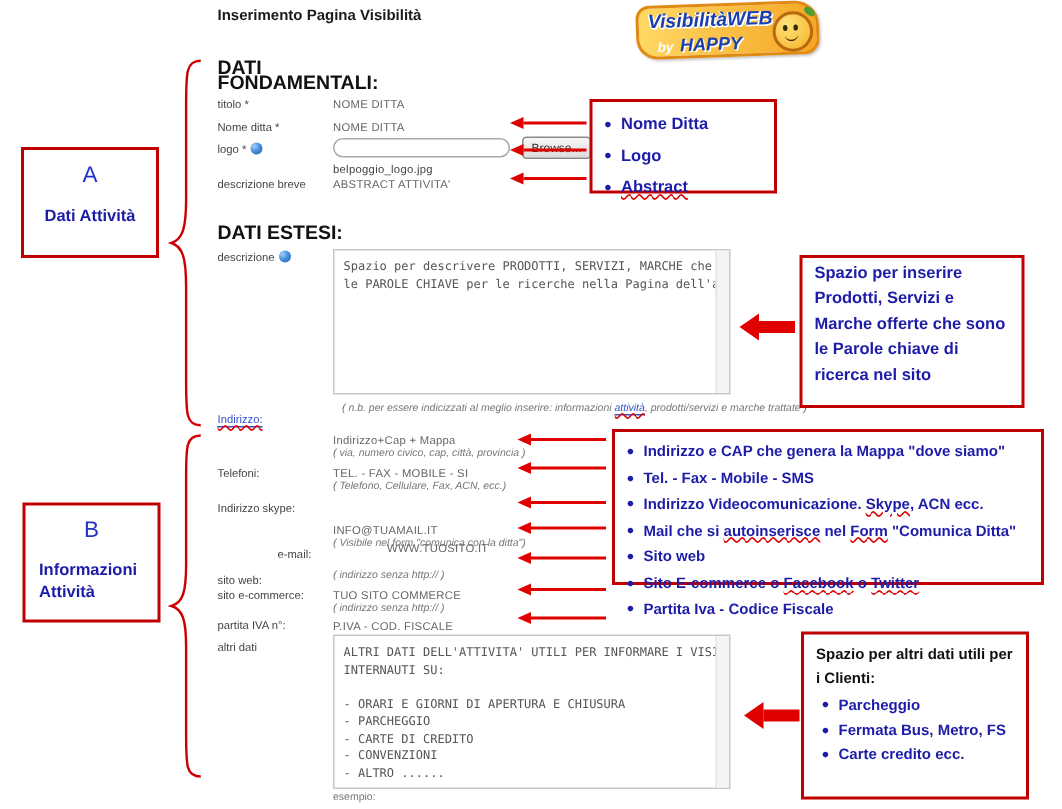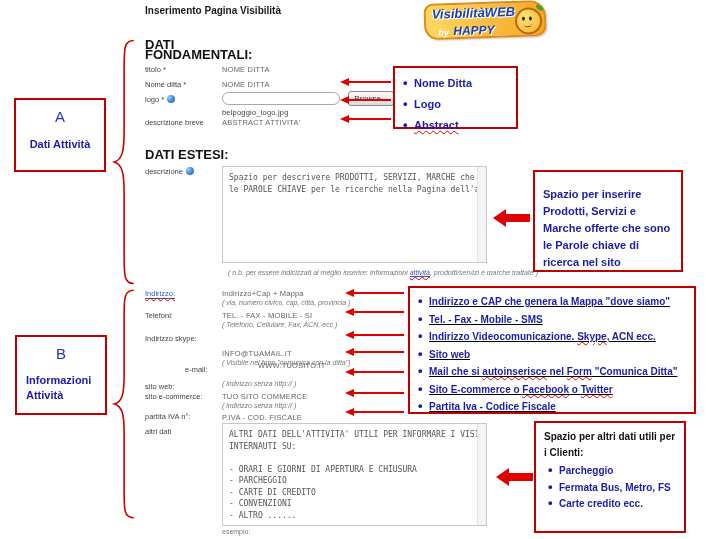--- a/index.html
+++ b/index.html
@@ -59,21 +59,21 @@
   .ta pre{margin:0;padding:5px 12px 5px 6px;font-family:"DejaVu Sans Mono",monospace;font-size:8px;
           line-height:11.5px;color:#555;white-space:pre;overflow:hidden;}
 
   
   .callout{position:absolute;border:2px solid #c00000;background:#fff;box-sizing:border-box;}
   .callout ul{margin:0;padding:5px 4px 4px 8px;list-style:none;}
   .callout li{position:relative;padding-left:11px;color:#1c1ca8;font-weight:bold;}
   .callout li::before{content:"\2022";position:absolute;left:0;top:-1px;font-size:13px;color:#1c1ca8;}
   .callout.ca li{font-size:11px;line-height:21px;}
   .callout.cb li{font-size:10px;line-height:17.5px;}
-  .callout.ce{padding:14px 8px;font-size:11px;line-height:17px;color:#1c1ca8;font-weight:bold;}
+  .callout.ce{padding:2px 8px;font-size:11px;line-height:17px;color:#1c1ca8;font-weight:bold;}
   .callout.cf{padding:6px 8px;}
   .callout.cf .cf-title{font-size:10px;font-weight:bold;color:#111;line-height:16px;}
   .callout.cf li{font-size:10px;line-height:16.5px;}
   .callout.cf ul{padding:2px 0 0 4px;}
   .squiggle{text-decoration:underline wavy #e00000;text-decoration-thickness:1px;text-underline-offset:1px;}
 
   
   .arrow-thin{position:absolute;height:2px;background:#e00000;}
   .arrow-thin::before{content:"";position:absolute;left:-9px;top:-3.5px;border-right:9px solid #e00000;
                       border-top:4.5px solid transparent;border-bottom:4.5px solid transparent;}
@@ -159,21 +159,21 @@
     <pre>Spazio per descrivere PRODOTTI, SERVIZI, MARCHE che sono
 le PAROLE CHIAVE per le ricerche nella Pagina dell'attività</pre>
   </div>
   <div class="fnote" style="left:228px;top:269px;">
     <span>( n.b. per essere indicizzati al meglio inserire: informazioni </span><span class="link-squiggle">attività</span><span>, prodotti/servizi e marche trattate )</span>
   </div>
 
   <div class="arrow-block" style="left:506px;top:214px;"></div>
   <div class="callout ce" style="left:533px;top:170px;width:150px;height:102px;">Spazio per inserire Prodotti, Servizi e Marche offerte che sono le Parole chiave di ricerca nel sito</div>
 
-  <div class="flabel" style="top:289px;">
+  <div class="flabel" style="top:275px;">
     <span class="link-squiggle">Indirizzo:</span>
   </div>
   <div class="fvalue" style="top:289px;">Indirizzo+Cap + Mappa</div>
   <div class="fnote" style="top:299px;">( via, numero civico, cap, città, provincia )</div>
 
   <div class="flabel" style="top:311px;">Telefoni:</div>
   <div class="fvalue" style="top:311px;">TEL. - FAX - MOBILE - SI</div>
   <div class="fnote" style="top:321px;">( Telefono, Cellulare, Fax, ACN, ecc.)</div>
 
   <div class="flabel" style="top:334px;">Indirizzo skype:</div>
@@ -207,27 +207,27 @@
   <div class="esempio">esempio:</div>
 
   <div class="arrow-thin" style="left:354px;top:292px;width:50px;"></div>
   <div class="arrow-thin" style="left:354px;top:311px;width:50px;"></div>
   <div class="arrow-thin" style="left:354px;top:334px;width:50px;"></div>
   <div class="arrow-thin" style="left:354px;top:351px;width:50px;"></div>
   <div class="arrow-thin" style="left:354px;top:371px;width:50px;"></div>
   <div class="arrow-thin" style="left:354px;top:392px;width:50px;"></div>
   <div class="arrow-thin" style="left:354px;top:411px;width:50px;"></div>
 
-  <div class="callout cb" style="left:408px;top:286px;width:288px;height:128px;text-decoration:underline;">
+  <div class="callout cb" style="left:408px;top:286px;width:288px;height:104px;">
     <ul>
       <li><span>Indirizzo e CAP che genera la Mappa "dove siamo"</span></li>
       <li><span>Tel. - Fax - Mobile - SMS</span></li>
       <li><span class="squigglify">Indirizzo Videocomunicazione.  <span class="squiggle">Skype</span>, ACN  ecc.</span></li>
+      <li><span class="squigglify">Mail che si <span class="squiggle">autoinserisce</span> nel <span class="squiggle">Form</span> "Comunica Ditta"</span></li>
       <li><span>Sito web</span></li>
-      <li><span class="squigglify">Mail che si <span class="squiggle">autoinserisce</span> nel <span class="squiggle">Form</span> "Comunica Ditta"</span></li>
       <li><span class="squigglify">Sito E-commerce o <span class="squiggle">Facebook</span> o <span class="squiggle">Twitter</span></span></li>
       <li><span>Partita Iva - Codice Fiscale</span></li>
     </ul>
   </div>
 
   <div class="arrow-block" style="left:509px;top:473px;"></div>
   <div class="callout cf" style="left:534px;top:421px;width:152px;height:112px;">
     <div class="cf-title">Spazio per altri dati  utili per i Clienti:</div>
     <ul>
       <li><span>Parcheggio</span></li>

